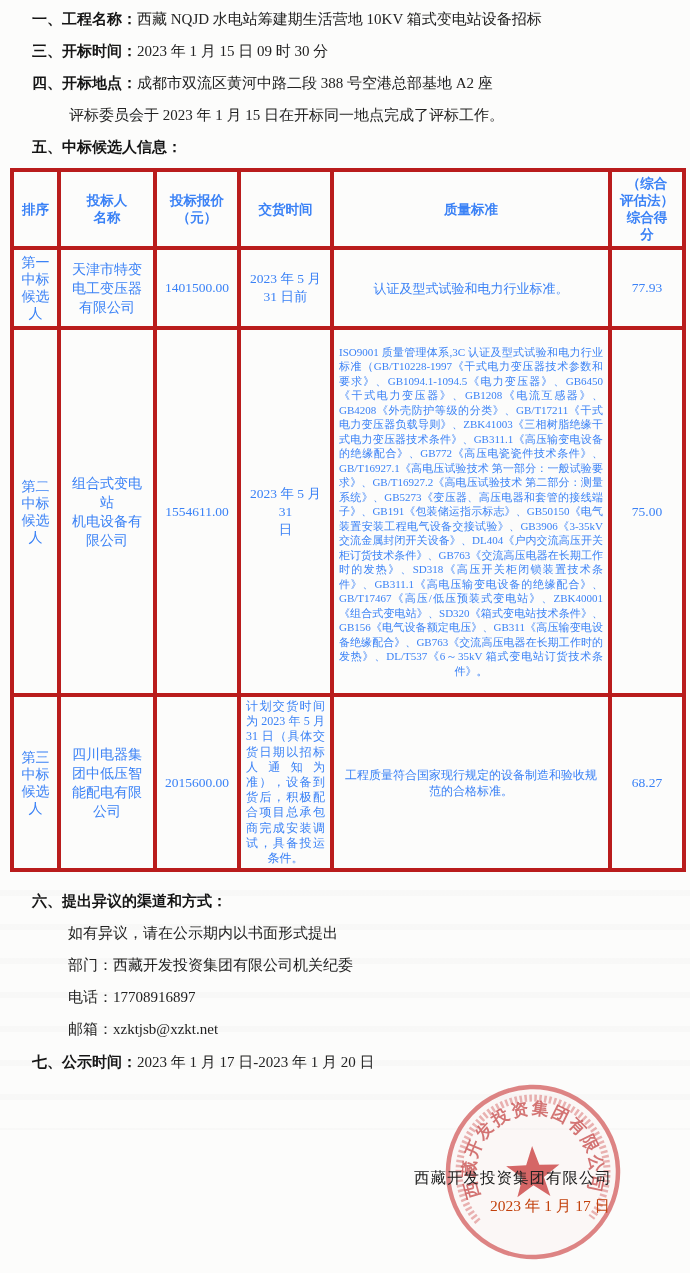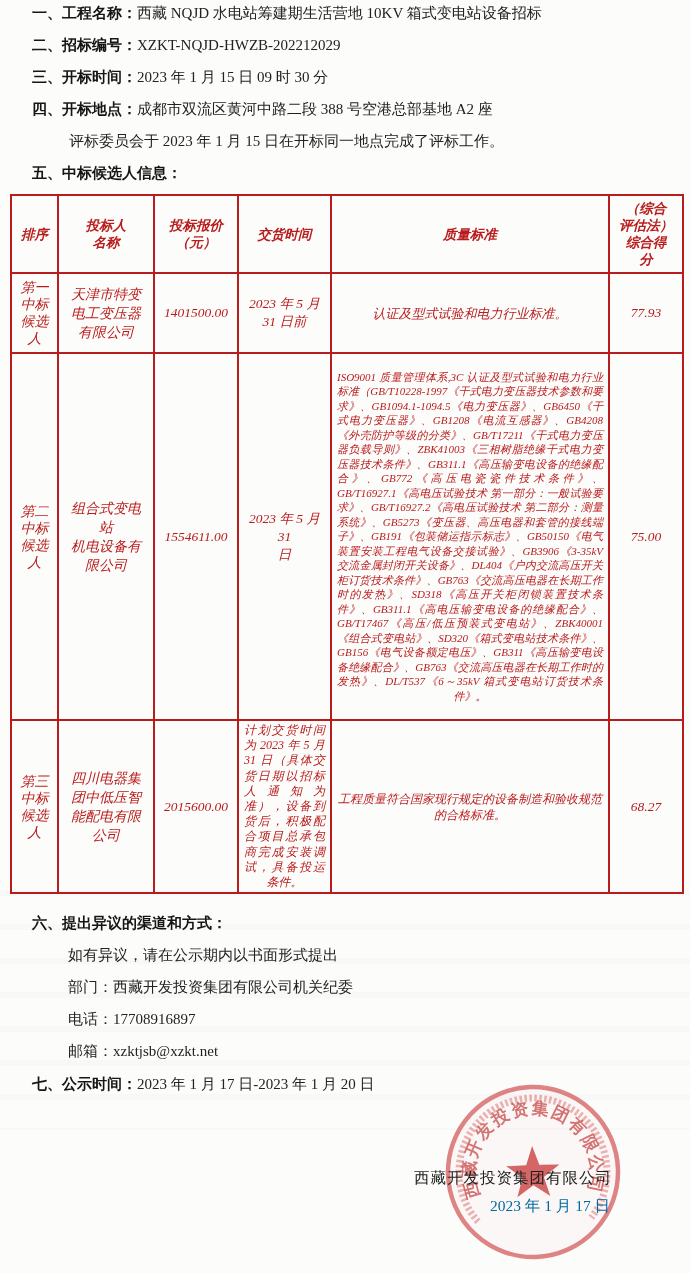--- a/index.html
+++ b/index.html
@@ -16,43 +16,42 @@
   }
   
   .page::after{
     content:"";position:absolute;left:0;right:0;top:890px;height:240px;
     background:repeating-linear-gradient(
       180deg,
       rgba(0,0,0,0.015) 0 6px,
       rgba(0,0,0,0) 6px 34px);
     pointer-events:none;
   }
-  .intro{padding:2px 14px 0 32px;}
+  .intro{padding:8px 14px 0 32px;}
   .line{line-height:22px;margin-bottom:10px;font-size:15px;white-space:nowrap;}
   .lbl{
     font-family:"Liberation Sans","DejaVu Sans",sans-serif;
     font-weight:700;color:#151515;
   }
   .val{color:#222;}
   .cont{margin-left:37px;}
 
   table.bid{
     border-collapse:collapse;
     table-layout:fixed;
     width:672px;
     margin:8px 0 0 10px;
   }
   table.bid th, table.bid td{
-    border:2px solid #b91c1c;
+    border:4px solid #b91c1c;
     vertical-align:middle;
     text-align:center;
     padding:2px 6px;
     box-sizing:border-box;
-    color:#b91c1c;
-    font-style:italic;
+    color:#3b82f6;
   }
   table.bid th{
     font-family:"Liberation Sans","DejaVu Sans",sans-serif;
     font-weight:700;
     font-size:13.5px;
     line-height:17px;
     white-space:pre-line;
   }
   tr.hdr{height:78px;}
   tr.r1{height:80px;}
@@ -79,43 +78,40 @@
   .objection .head{line-height:22px;margin-bottom:11px;font-size:15px;}
   .sub{margin-left:36px;font-size:15px;line-height:21px;margin-top:11px;color:#222;white-space:nowrap;}
   .pub{margin-top:11px;}
 
   .sig-org{
     position:absolute;top:1168px;right:78px;
     font-size:15.5px;color:#202020;letter-spacing:1px;z-index:2;
   }
   .sig-date{
     position:absolute;top:1196px;right:80px;
-    font-size:15.5px;color:#0369a1;z-index:2;
+    font-size:15.5px;color:#c2410c;z-index:2;
   }
   .stamp{
     position:absolute;left:423px;top:1062px;width:220px;height:220px;
     transform:rotate(-2deg);
     z-index:1;pointer-events:none;
   }
   .stamp text{
     font-family:"Liberation Sans","DejaVu Sans",sans-serif;
     font-weight:700;
   }
 </style>
 </head>
 <body>
 
 <div class="page">
 
   <div class="intro">
     <div class="line">
       <span class="lbl">一、工程名称：</span><span class="val">西藏 NQJD 水电站筹建期生活营地 10KV 箱式变电站设备招标</span>
-    </div>
-    <div class="line">
-      <span class="lbl">二、招标编号：</span><span class="val">XZKT-NQJD-HWZB-202212029</span>
     </div>
     <div class="line">
       <span class="lbl">三、开标时间：</span><span class="val">2023 年 1 月 15 日 09 时 30 分</span>
     </div>
     <div class="line">
       <span class="lbl">四、开标地点：</span><span class="val">成都市双流区黄河中路二段 388 号空港总部基地 A2 座</span>
     </div>
     <div class="line cont">
       <span class="val">评标委员会于 2023 年 1 月 15 日在开标同一地点完成了评标工作。</span>
     </div>

